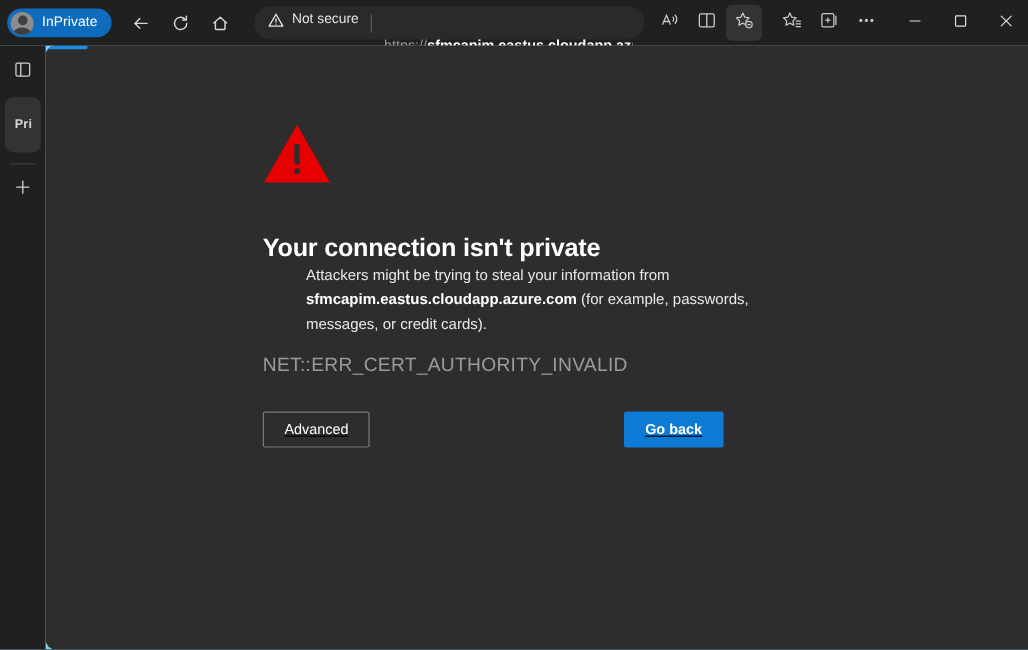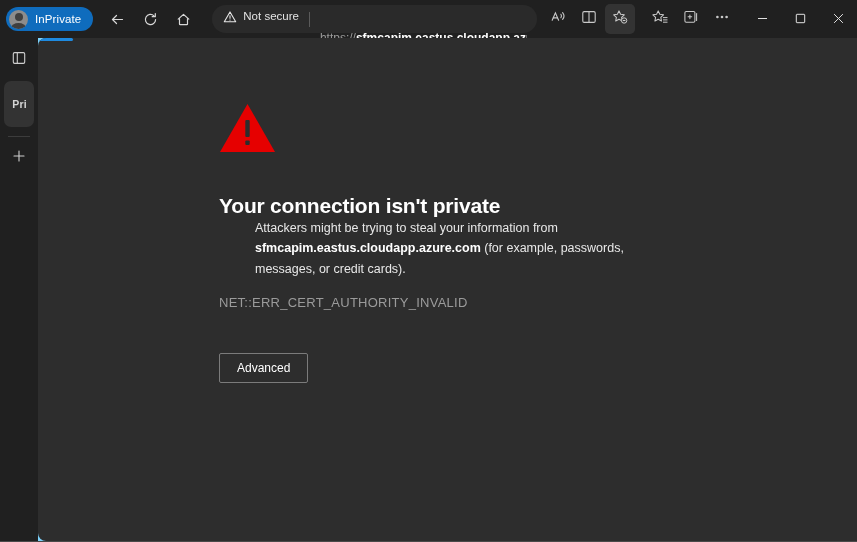--- a/index.html
+++ b/index.html
@@ -249,30 +249,31 @@
   #error-body {
     font-size: 12.5px;
     line-height: 1.62;
     color: #e8e8e8;
     margin-bottom: 16px;
     max-width: 452px;
     margin-left: 36px;
   }
   #error-body .host { font-weight: bold; color: #ffffff; }
   #error-code {
-    font-size: 13px;
+    font-size: 16px;
     color: #9b9b9b;
     letter-spacing: .25px;
-    margin-bottom: 43px;
+    margin-bottom: 29px;
   }
   #button-row {
     display: flex;
     align-items: center;
     justify-content: space-between;
     width: 384px;
+    text-decoration: underline;
   }
   #btn-advanced {
     font-family: "Liberation Sans", sans-serif;
     font-size: 12px;
     color: #ffffff;
     background: transparent;
     border: 1px solid #7b7b7b;
     border-radius: 2px;
     padding: 8px 17px;
     cursor: pointer;
@@ -480,18 +481,19 @@
         <div id="error-title">Your connection isn't private</div>
 
         <div id="error-body">
           <span>Attackers might be trying to steal your information from </span><span class="host">sfmcapim.eastus.cloudapp.azure.com</span><span> (for example, passwords, messages, or credit cards).</span>
         </div>
 
         <div id="error-code">NET::ERR_CERT_AUTHORITY_INVALID</div>
 
         <div id="button-row">
           <button id="btn-advanced">Advanced</button>
+          <button id="btn-goback">Go back</button>
         </div>
 
       </div>
     </div>
   </div>
 </div>
 
 </body></html>

